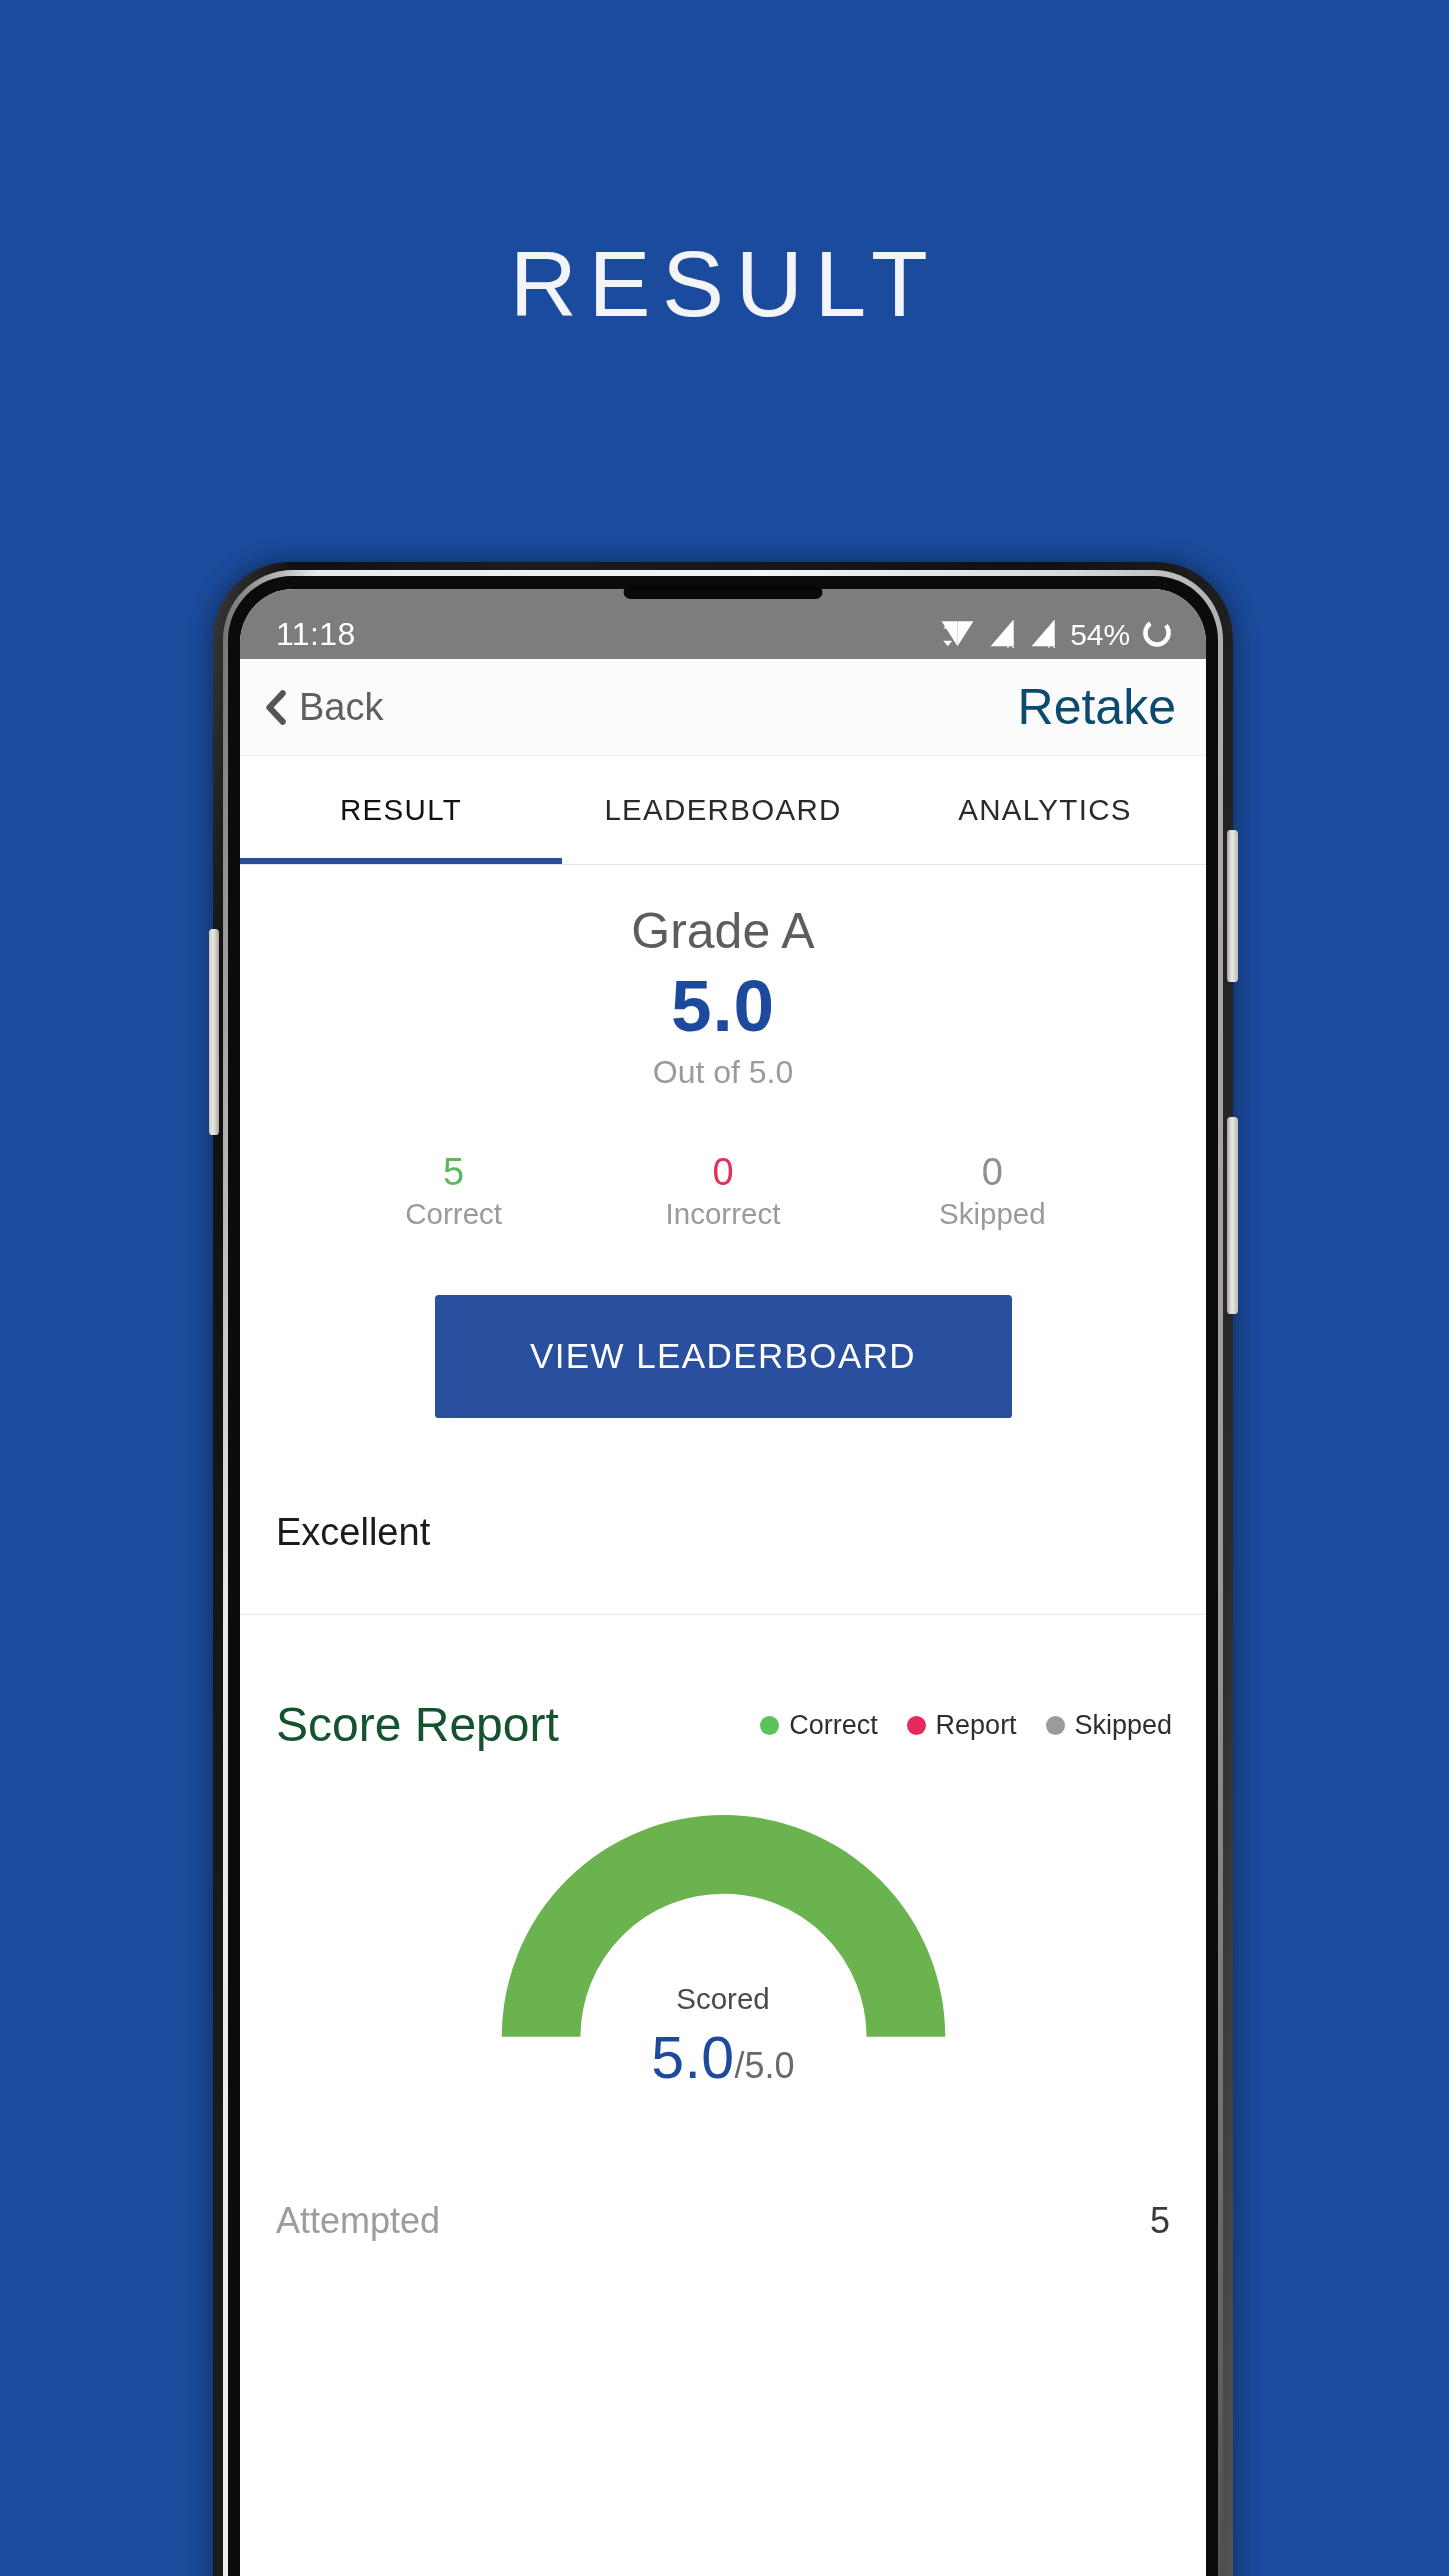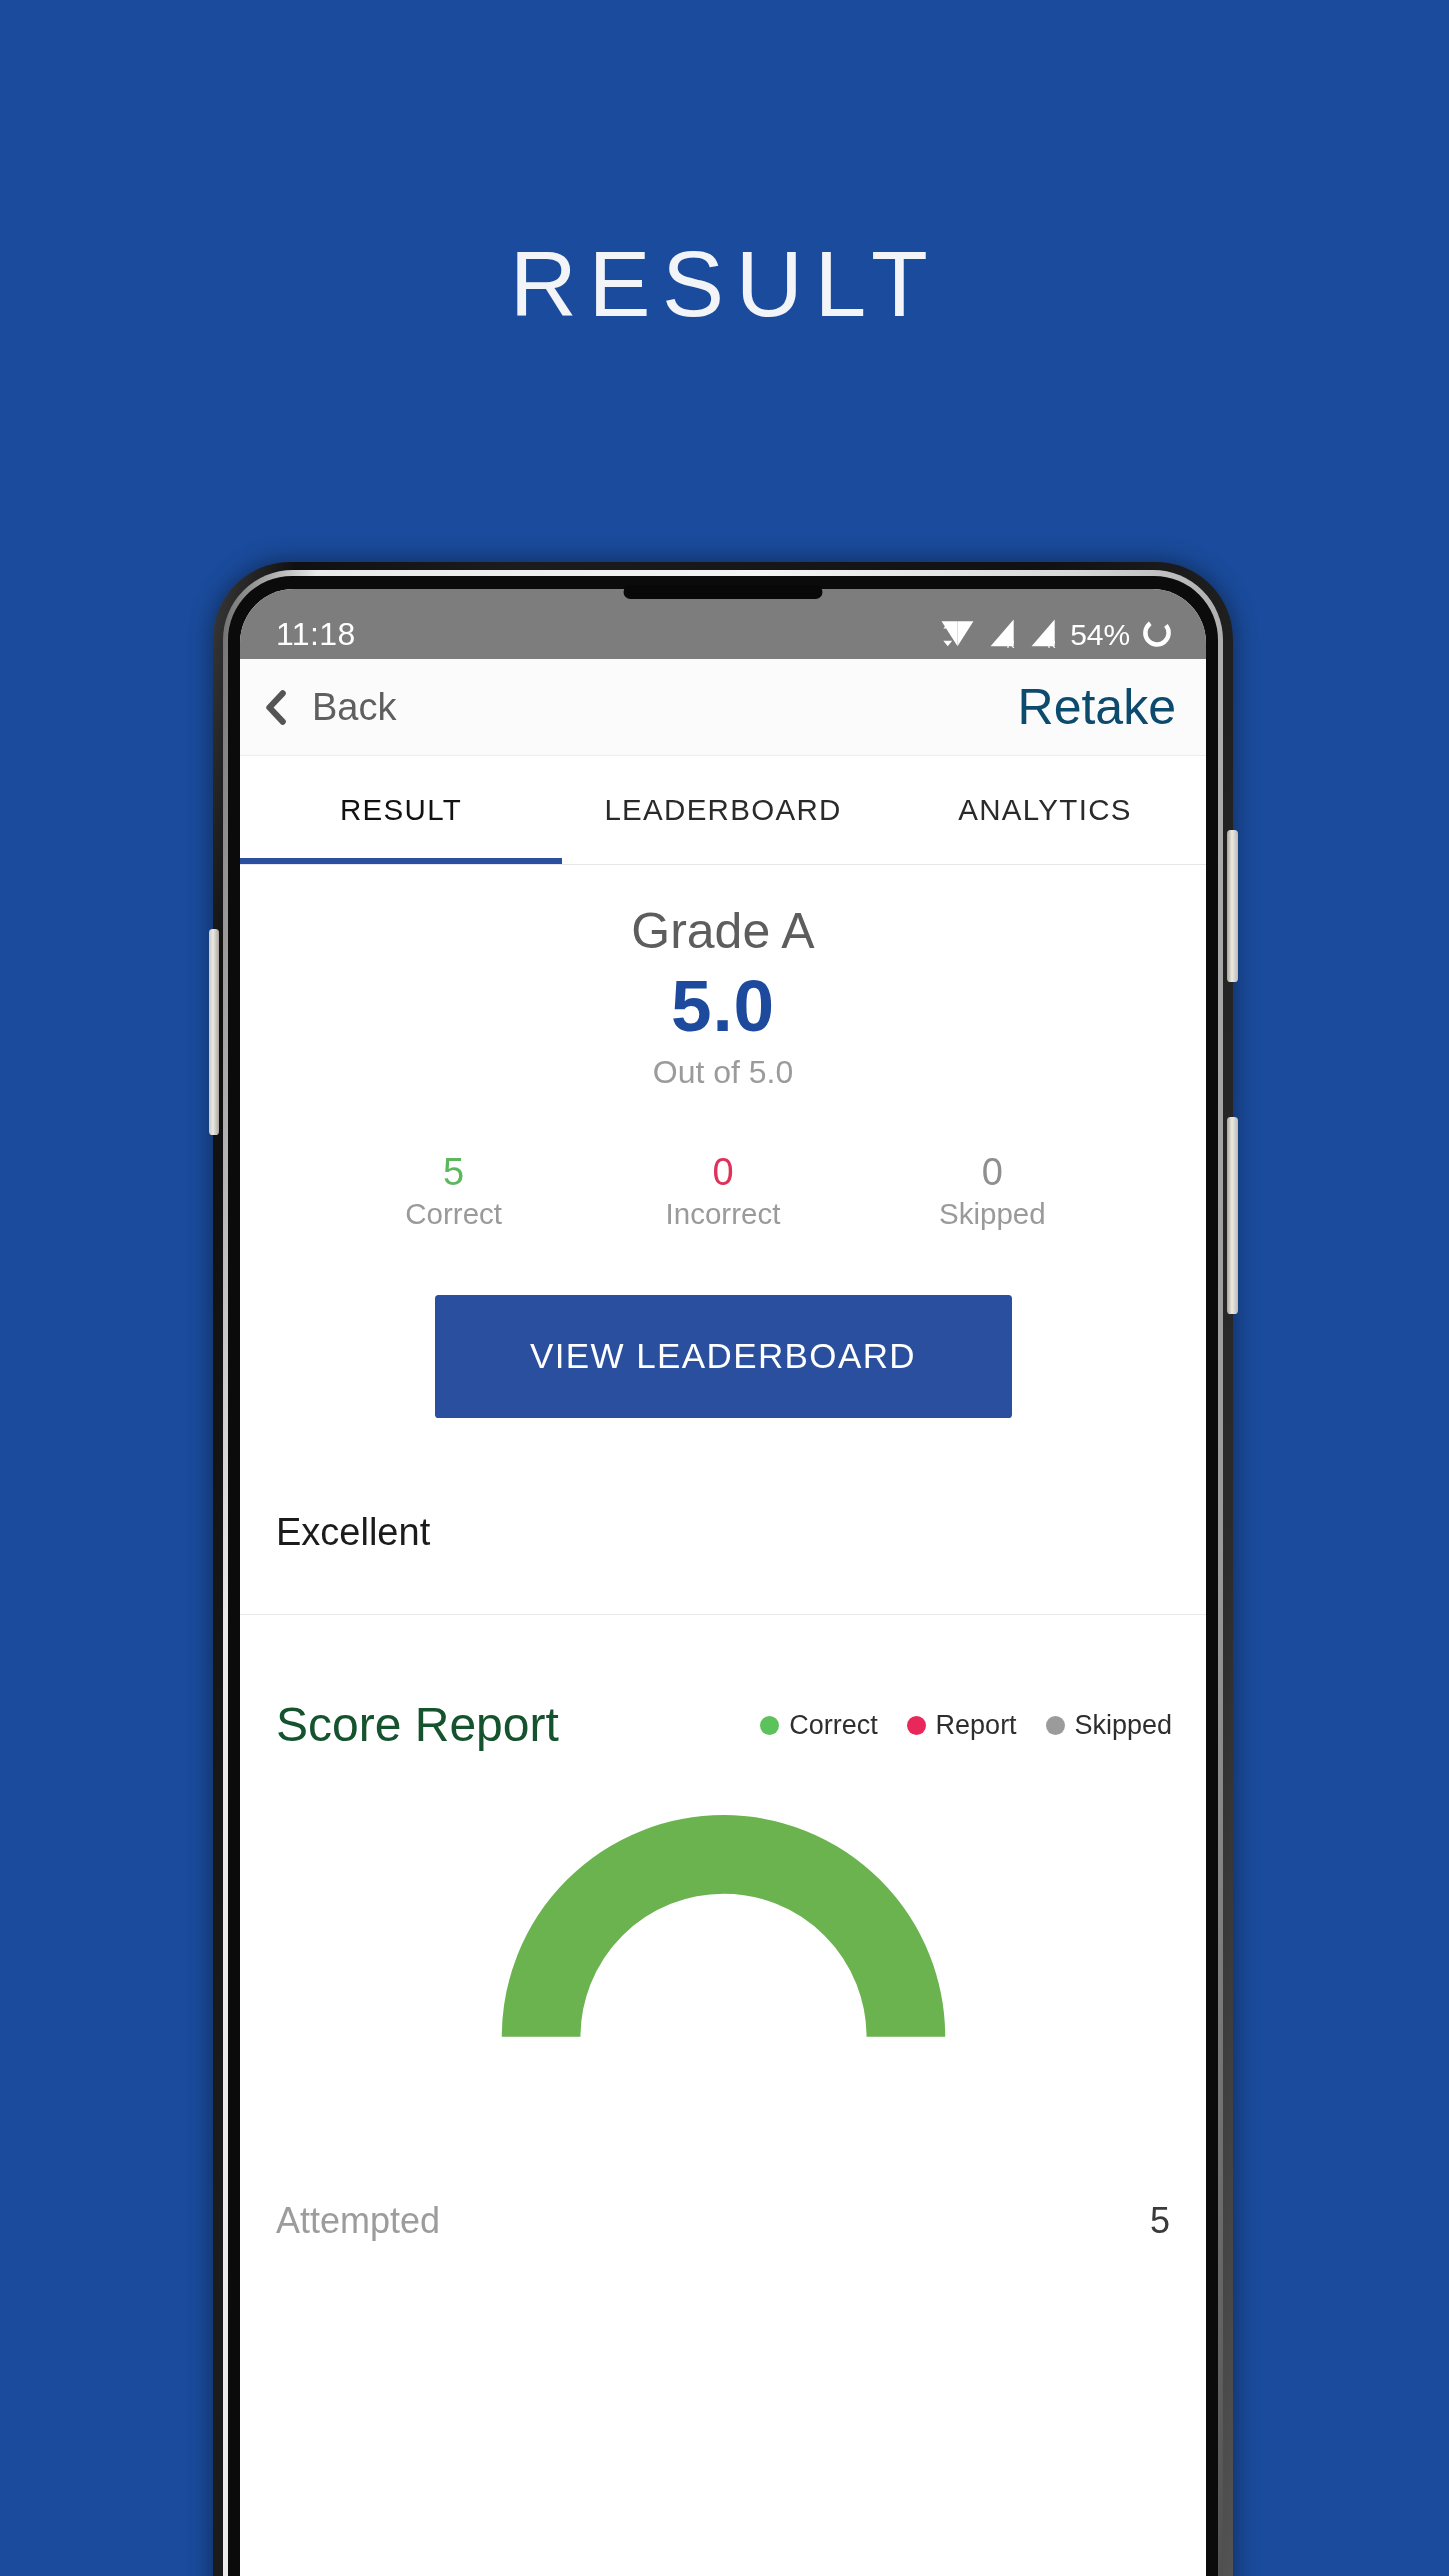--- a/index.html
+++ b/index.html
@@ -116,21 +116,21 @@
   
   .navbar{
     height:97px;
     background:#fbfbfb;
     display:flex;
     align-items:center;
     justify-content:space-between;
     padding:0 30px 0 23px;
     border-bottom:0.9px solid #ededed;
   }
-  .nav-back{ display:flex; align-items:center; gap:22px; }
+  .nav-back{ display:flex; align-items:center; gap:9px; }
   .nav-back-icon{ width:27px; height:39px; display:block; }
   .nav-back-label{ font-size:38px; color:#5f5f5f; }
   .nav-retake{ font-size:50px; color:#0c4a6e; }
 
   
   .tabs{
     height:109px;
     display:flex;
     background:#fff;
     border-bottom:0.9px solid #e6e6e6;
@@ -388,20 +388,26 @@
             <span class="legend-dot" style="background:#9b9b9b"></span>
             <span class="legend-label">Skipped</span>
           </div>
         </div>
       </div>
 
       <div class="gauge-wrap">
         <svg class="gauge-svg" width="447" height="233" viewBox="0 0 500 260">
           <path d="M 46 250 A 204 204 0 0 1 454 250" fill="none" stroke="#6ab34f" stroke-width="88" stroke-linecap="butt"></path>
         </svg>
+        <div class="gauge-center">
+          <div class="gauge-scored-label">Scored</div>
+          <div class="gauge-value">
+            <span class="num">5.0</span><span class="den">/5.0</span>
+          </div>
+        </div>
       </div>
 
       <div class="row-list">
         <div class="row">
           <span class="row-label">Attempted</span>
           <span class="row-value">5</span>
         </div>
       </div>
 
     </div>

